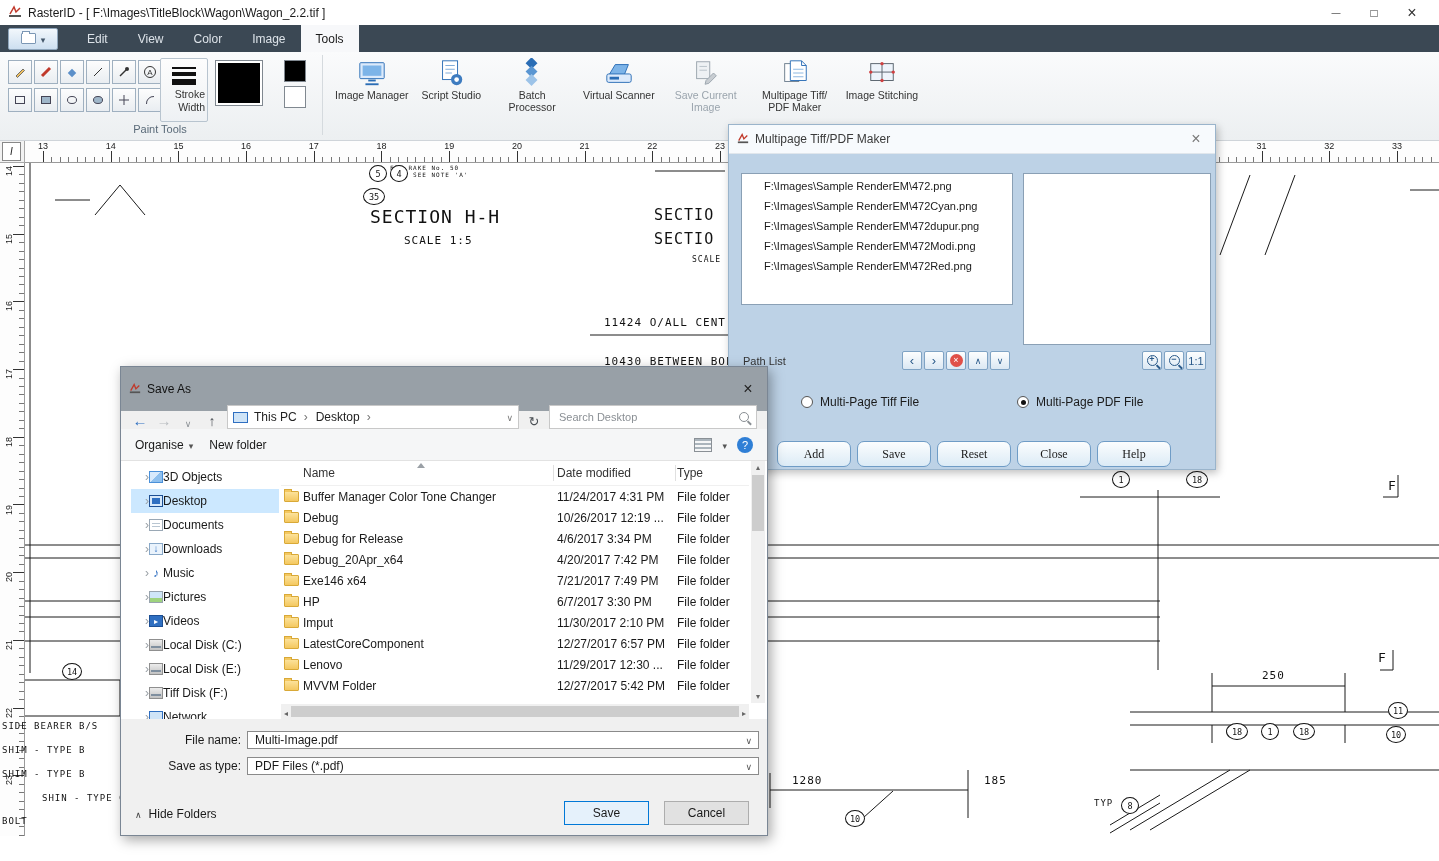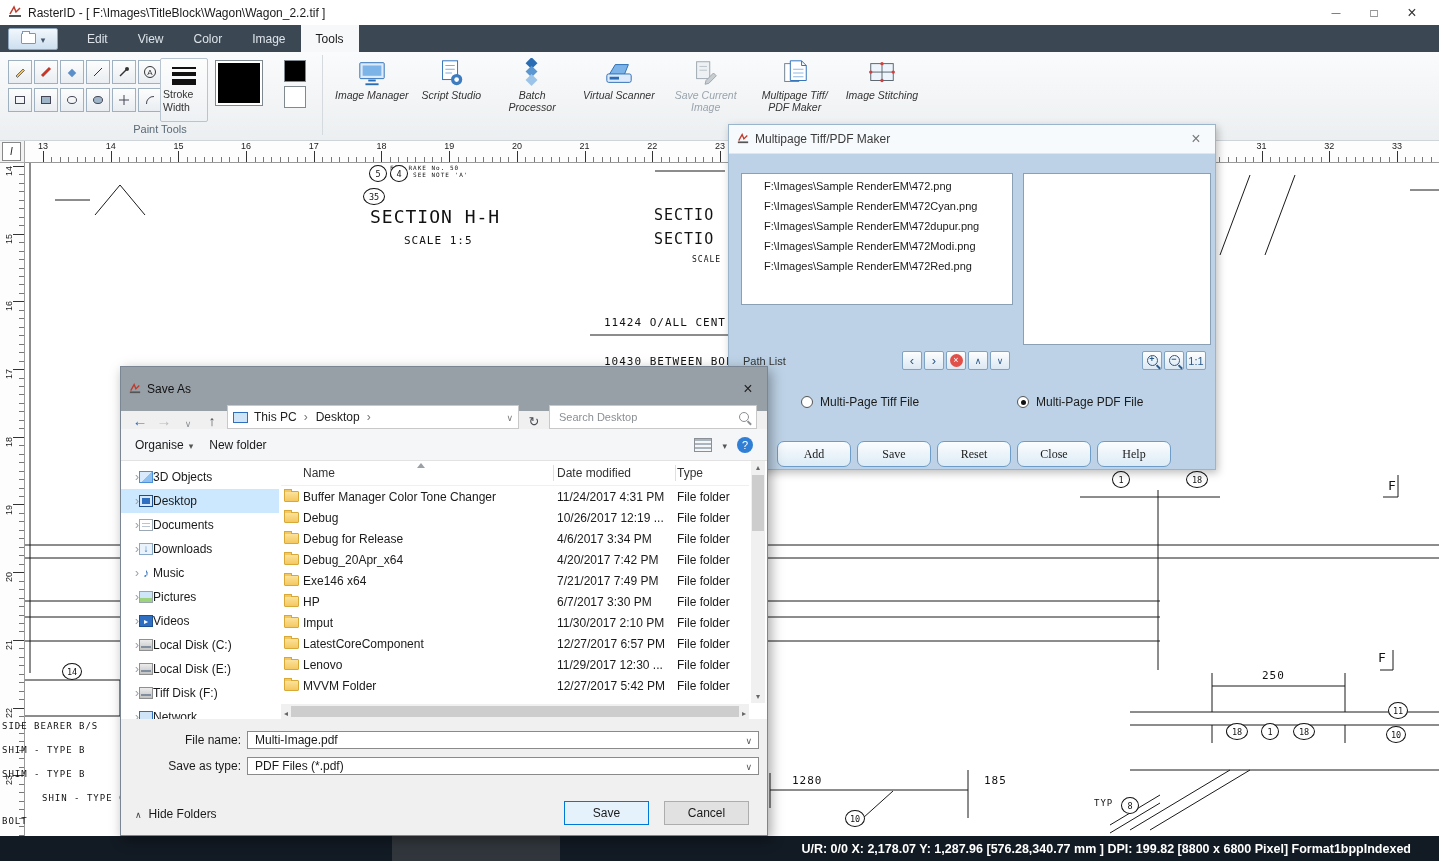--- a/index.html
+++ b/index.html
@@ -34,30 +34,30 @@
           background:linear-gradient(#fafbfc,#eceff1);border-bottom:1px solid #cfd4d9;z-index:4;}
   .paint-grid{position:absolute;left:8px;top:8px;display:grid;grid-template-columns:repeat(6,24px);grid-auto-rows:26px;gap:2px;}
   .ptool{width:24px;height:24px;background:linear-gradient(#fdfdfd,#e9edf1);border:1px solid #9fb0c0;
          display:flex;align-items:center;justify-content:center;box-sizing:border-box;}
   .group-label{position:absolute;left:60px;top:71px;width:200px;text-align:center;font-size:11px;color:#5a6a78;}
   .stroke-btn{position:absolute;left:160px;top:6px;width:46px;height:62px;border:1px solid #b8c4cf;border-radius:2px;
               background:linear-gradient(#fdfdfd,#eef1f4);display:flex;flex-direction:column;align-items:center;justify-content:center;}
   .sw-bars{display:flex;flex-direction:column;gap:3px;margin-bottom:3px;}
   .sw-bars i{display:block;width:24px;background:#111;}
   .sw-bars i:nth-child(1){height:2px;}.sw-bars i:nth-child(2){height:4px;}.sw-bars i:nth-child(3){height:6px;}
-  .sw-label{font-size:10.5px;text-align:left;line-height:1.15;color:#333;width:42px;}
+  .sw-label{font-size:10.5px;text-align:right;line-height:1.15;color:#333;width:42px;}
   .swatch-large{position:absolute;left:215px;top:8px;width:46px;height:44px;background:#000;border:1px solid #808890;box-shadow:inset 0 0 0 2px #fff;}
   .swatch-sm{position:absolute;width:22px;height:22px;border:1px solid #808890;box-sizing:border-box;}
   .swatch-black{left:284px;top:8px;background:#000;}
   .swatch-white{left:284px;top:34px;background:#fff;}
   .big-buttons{position:absolute;left:322px;top:3px;height:80px;display:flex;align-items:flex-start;gap:5px;
                padding-left:8px;border-left:1px solid #d5dade;}
   .bigbtn{display:flex;flex-direction:column;align-items:center;padding:3px 4px;}
   .bigbtn svg{width:30px;height:30px;flex:none;}
-  .bb-label{margin-top:2px;font-size:10.5px;line-height:1.12;text-align:center;color:#333;max-width:76px;font-style:italic;}
+  .bb-label{margin-top:2px;font-size:10.5px;line-height:1.12;text-align:center;color:#333;max-width:76px;}
   .bigbtn.disabled .bb-label{color:#9aa4ad;}
 
   
   .ruler-corner{position:absolute;left:0;top:140px;width:25px;height:23px;background:#f2f2f2;
                 border-right:1px solid #a8a8a8;border-bottom:1px solid #a8a8a8;box-sizing:border-box;z-index:2;}
   .corner-box{position:absolute;left:2px;top:2px;width:17px;height:17px;background:#fff;border:1px solid #888;
               font-size:10px;font-style:italic;display:flex;align-items:center;justify-content:center;}
   .ruler-h{position:absolute;left:25px;top:140px;right:0;height:23px;background:#fdfdfd;
            border-bottom:1px solid #9a9a9a;overflow:hidden;box-sizing:border-box;z-index:2;}
   .ruler-h .minor{position:absolute;left:18px;right:0;bottom:0;height:5px;
@@ -144,21 +144,21 @@
   .sa-toolbar{position:absolute;left:0;top:62px;right:0;height:32px;background:#f5f6f7;border-bottom:1px solid #e2e2e2;
               display:flex;align-items:center;padding:0 14px;gap:16px;box-sizing:border-box;}
   .tb-item{font-size:12px;color:#1a1a1a;display:flex;align-items:center;gap:5px;}
   .tb-caret::before{content:"▾";font-size:9px;color:#555;}
   .tb-right{margin-left:auto;display:flex;align-items:center;gap:10px;}
   .view-ico{width:16px;height:12px;border:1px solid #8a9096;background:repeating-linear-gradient(to bottom,#aab4bc 0 2px,transparent 2px 4px);}
   .help-ico{width:16px;height:16px;border-radius:50%;background:#2f7fd6;color:#fff;font-size:11px;display:flex;align-items:center;justify-content:center;}
   .help-ico::before{content:"?";}
   .sa-main{position:absolute;left:0;top:94px;right:0;height:258px;background:#fff;}
   .sa-tree{position:absolute;left:0;top:4px;width:158px;bottom:0;overflow:hidden;}
-  .tree-item{height:24px;display:flex;align-items:center;padding-left:14px;font-size:12px;color:#1a1a1a;}
+  .tree-item{height:24px;display:flex;align-items:center;padding-left:14px;font-size:12px;color:#1a1a1a;margin-left:10px;}
   .tree-item.selected{background:#cce8ff;}
   .tw::before{content:"›";color:#9aa0a6;font-size:12px;}
   .ico{width:14px;height:12px;display:inline-block;position:relative;flex:none;box-sizing:border-box;text-align:center;}
   .i-3d{border:1px solid #4a90d9;background:linear-gradient(135deg,#d8eafc 50%,#8fc0ee 50%);}
   .i-desktop{background:#2f6fc1;border:1px solid #1d4f94;box-shadow:inset 0 0 0 2px #d6e8fa;}
   .i-doc{background:#fff;border:1px solid #9aa8b5;}
   .i-doc::after{content:"";position:absolute;left:2px;right:2px;top:3px;height:6px;
                 background:repeating-linear-gradient(to bottom,#b9c6d2 0 1px,transparent 1px 3px);}
   .i-down{background:#eaf3fc;border:1px solid #88a8c8;color:#2f6fc1;font-size:10px;line-height:10px;}
   .i-down::before{content:"↓";}
@@ -767,18 +767,14 @@
     </div>
 
     <div class="hide-folders">
       <span class="hf-chev"></span>
       <span>Hide Folders</span>
     </div>
     <button class="btn btn-save">Save</button>
     <button class="btn btn-cancel">Cancel</button>
   </div>
 
-  <div class="statusbar">
-    <span class="status-seg"></span>
-    <span class="status-text">U/R: 0/0 X: 2,178.07 Y: 1,287.96 [576.28,340.77 mm ] DPI: 199.82 [8800 x 6800 Pixel] Format1bppIndexed</span>
-  </div>
 
 </div>
 
 </body></html>

